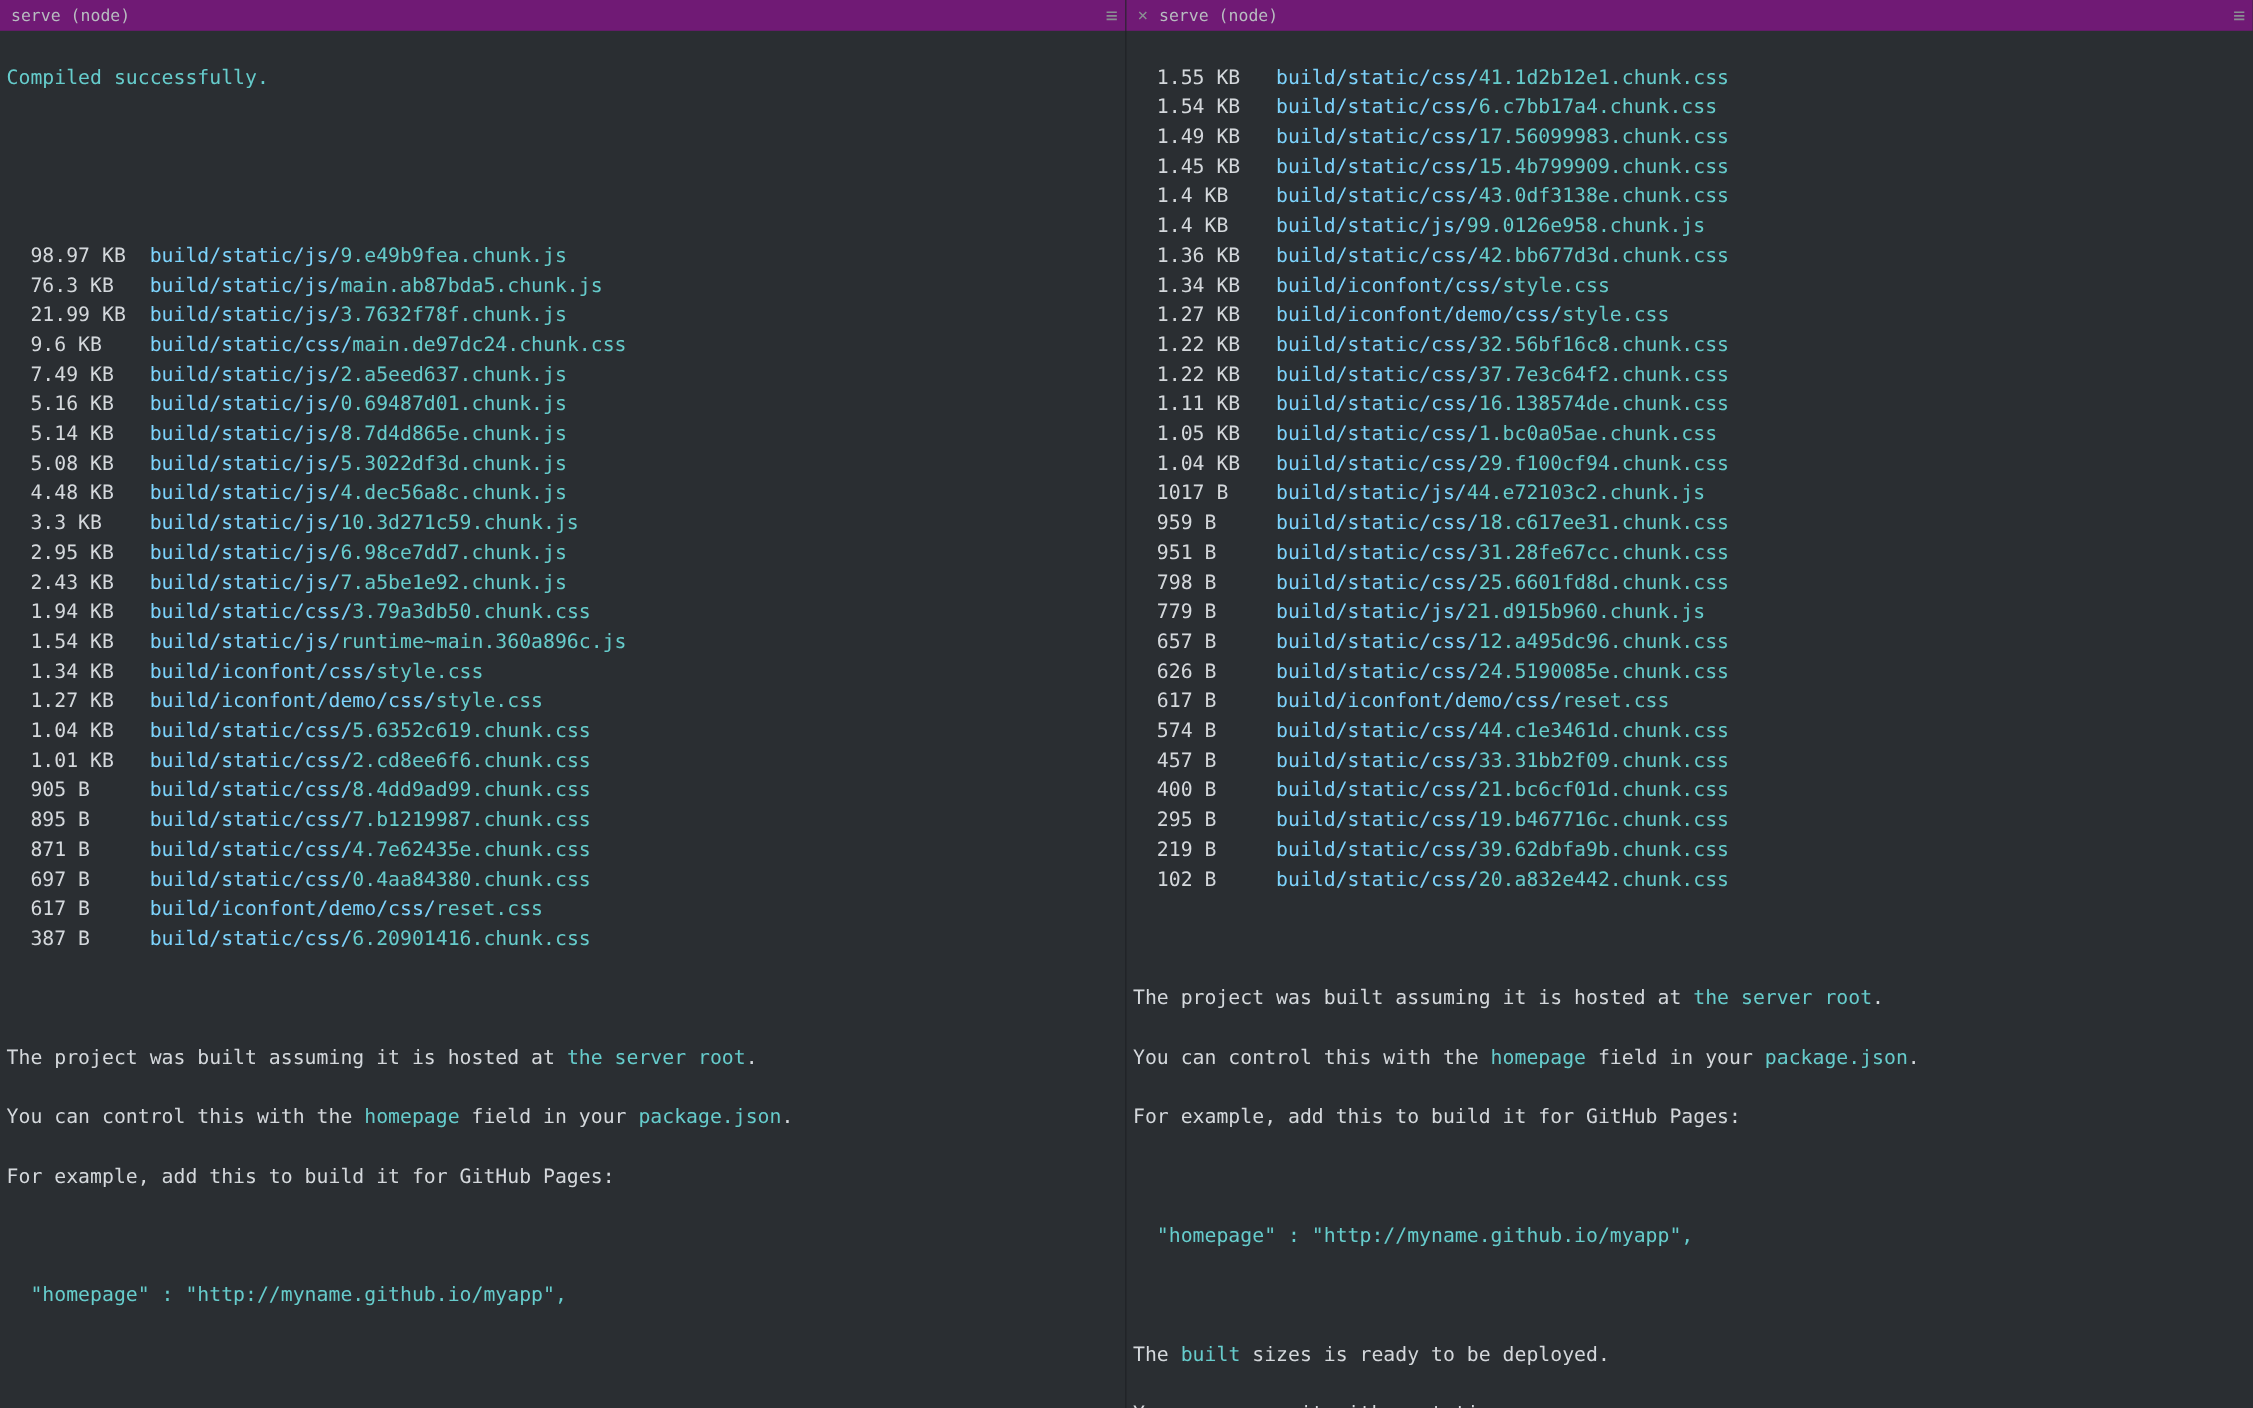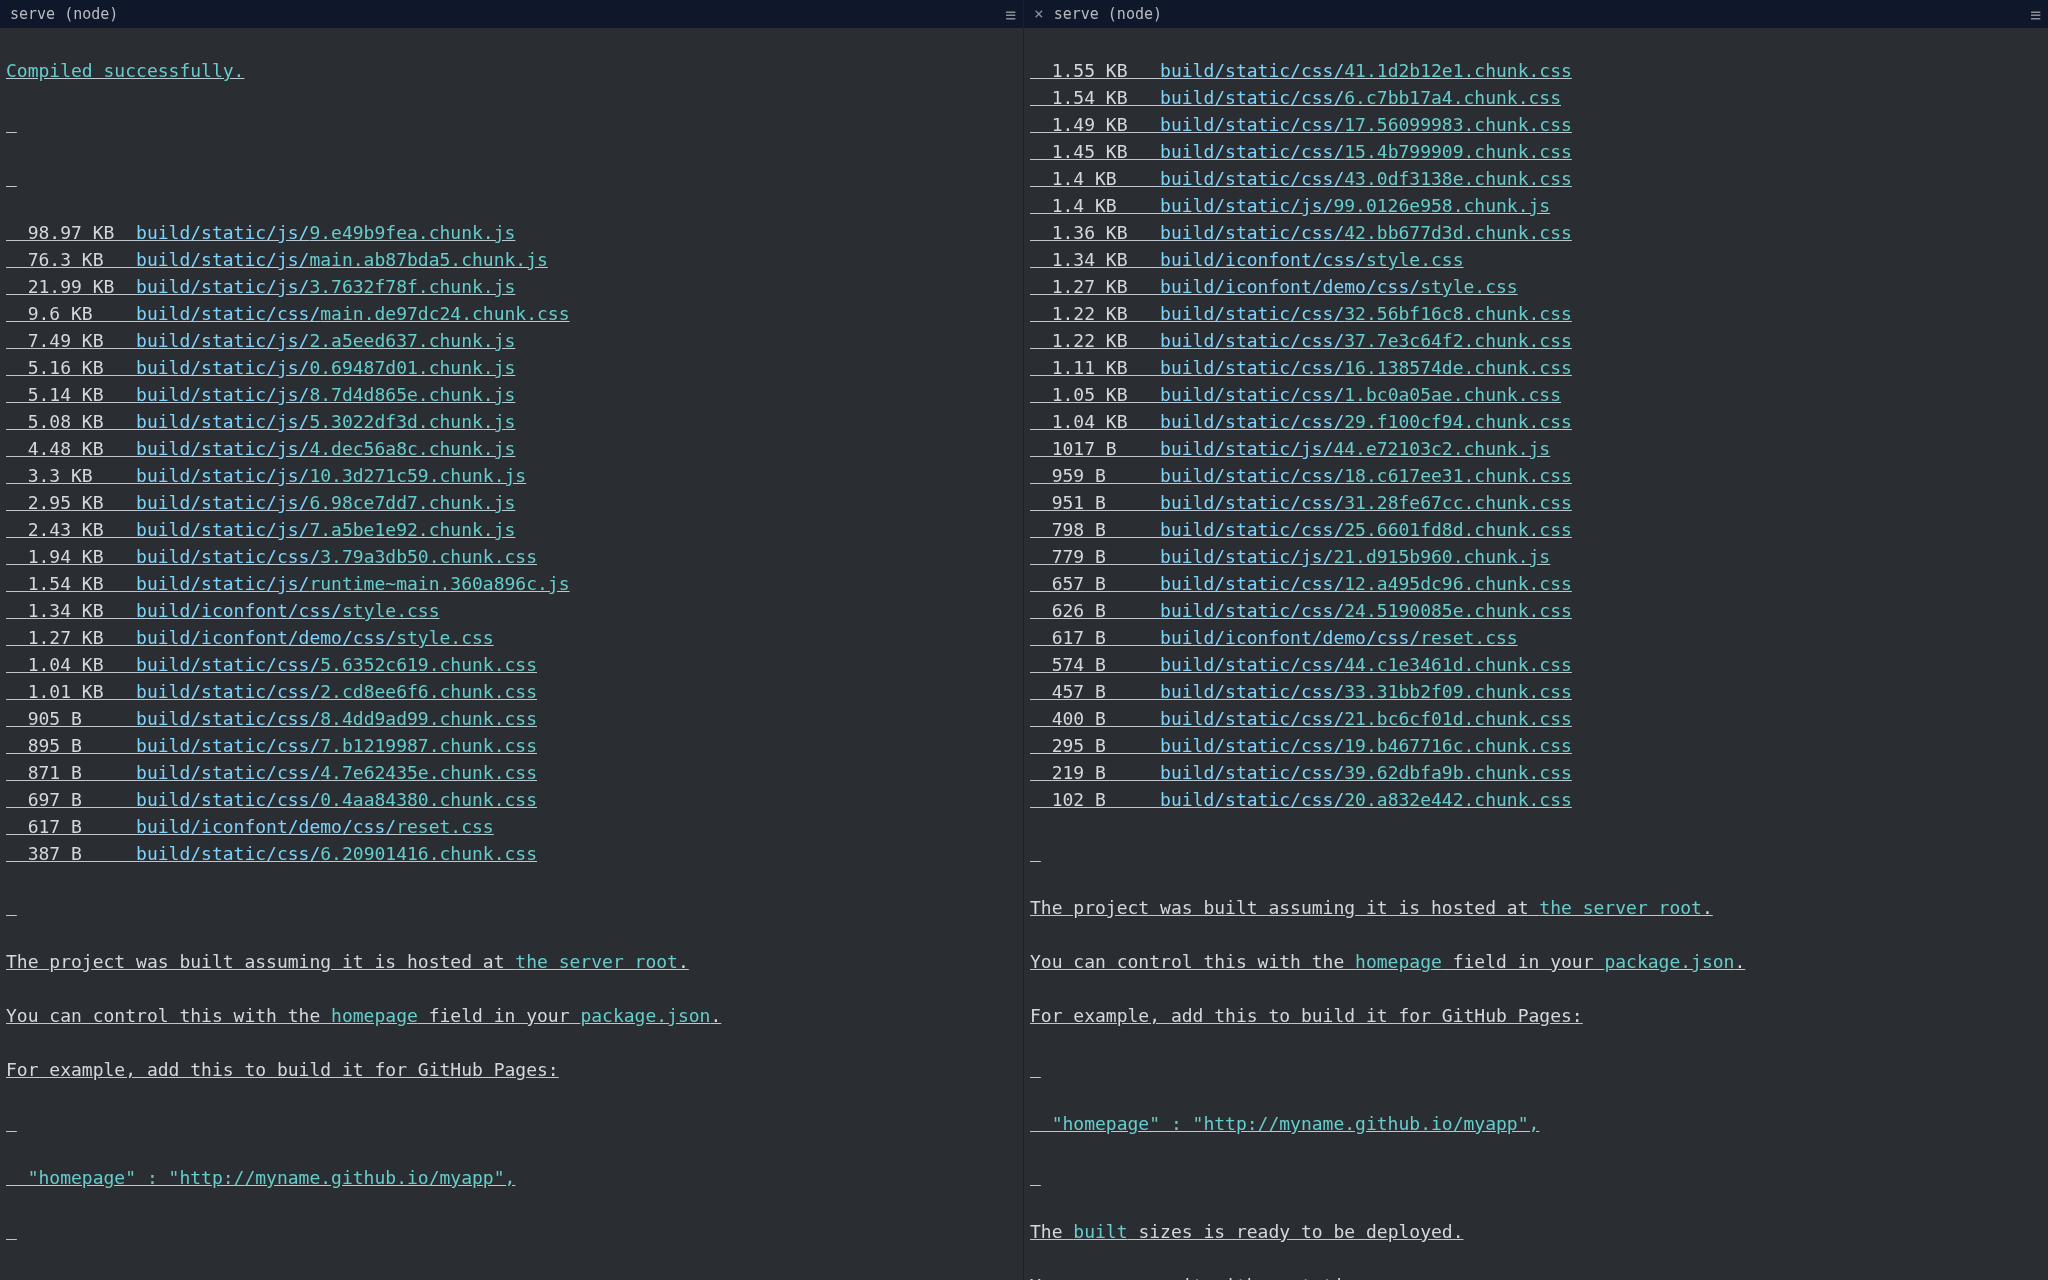--- a/index.html
+++ b/index.html
@@ -21,21 +21,21 @@
   .pane {
     width: 50%;
     height: 100%;
     display: flex;
     flex-direction: column;
     border-right: 1px solid #1e2124;
   }
   .pane:last-child { border-right: none; }
   .tabbar {
     height: 28px;
-    background: #0f172a;
+    background: #701a75;
     display: flex;
     align-items: center;
     padding: 0 10px;
     font-size: 15px;
     color: #b8bcc0;
     position: relative;
   }
   .tabbar .close {
     margin-right: 10px;
     color: #8a8e92;
@@ -48,21 +48,20 @@
     right: 8px;
     color: #8a8e92;
     font-size: 18px;
     letter-spacing: -1px;
   }
   .term {
     flex: 1;
     padding: 2px 6px 6px 6px;
     white-space: pre;
     overflow: hidden;
-    text-decoration: underline;
   }
   .cyan   { color: #66cccc; }
   .gray   { color: #7dd3fc; }
   .white  { color: #d4d8dc; }
   .line { display: block; }
 </style>
 </head>
 <body>
 
 <div class="split">

